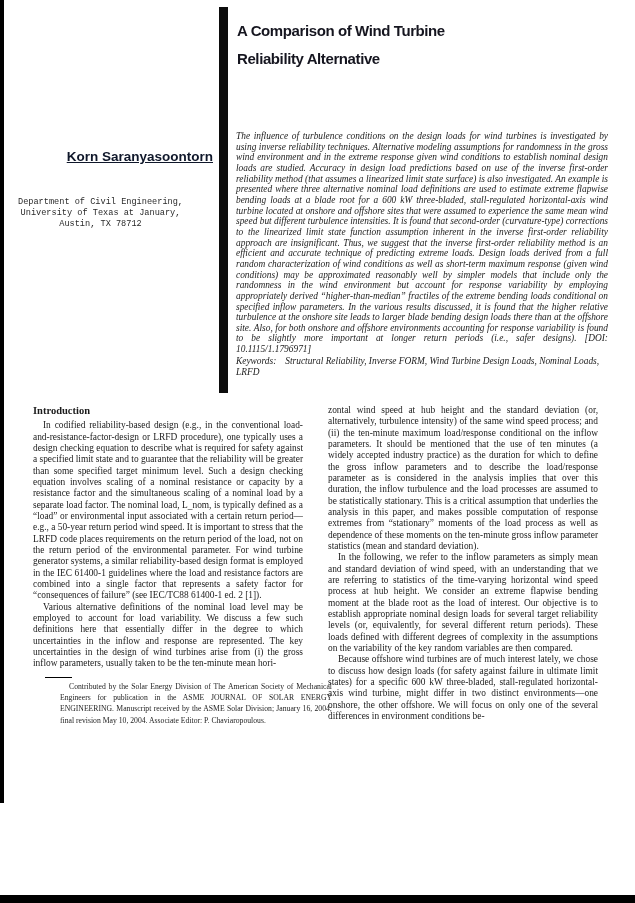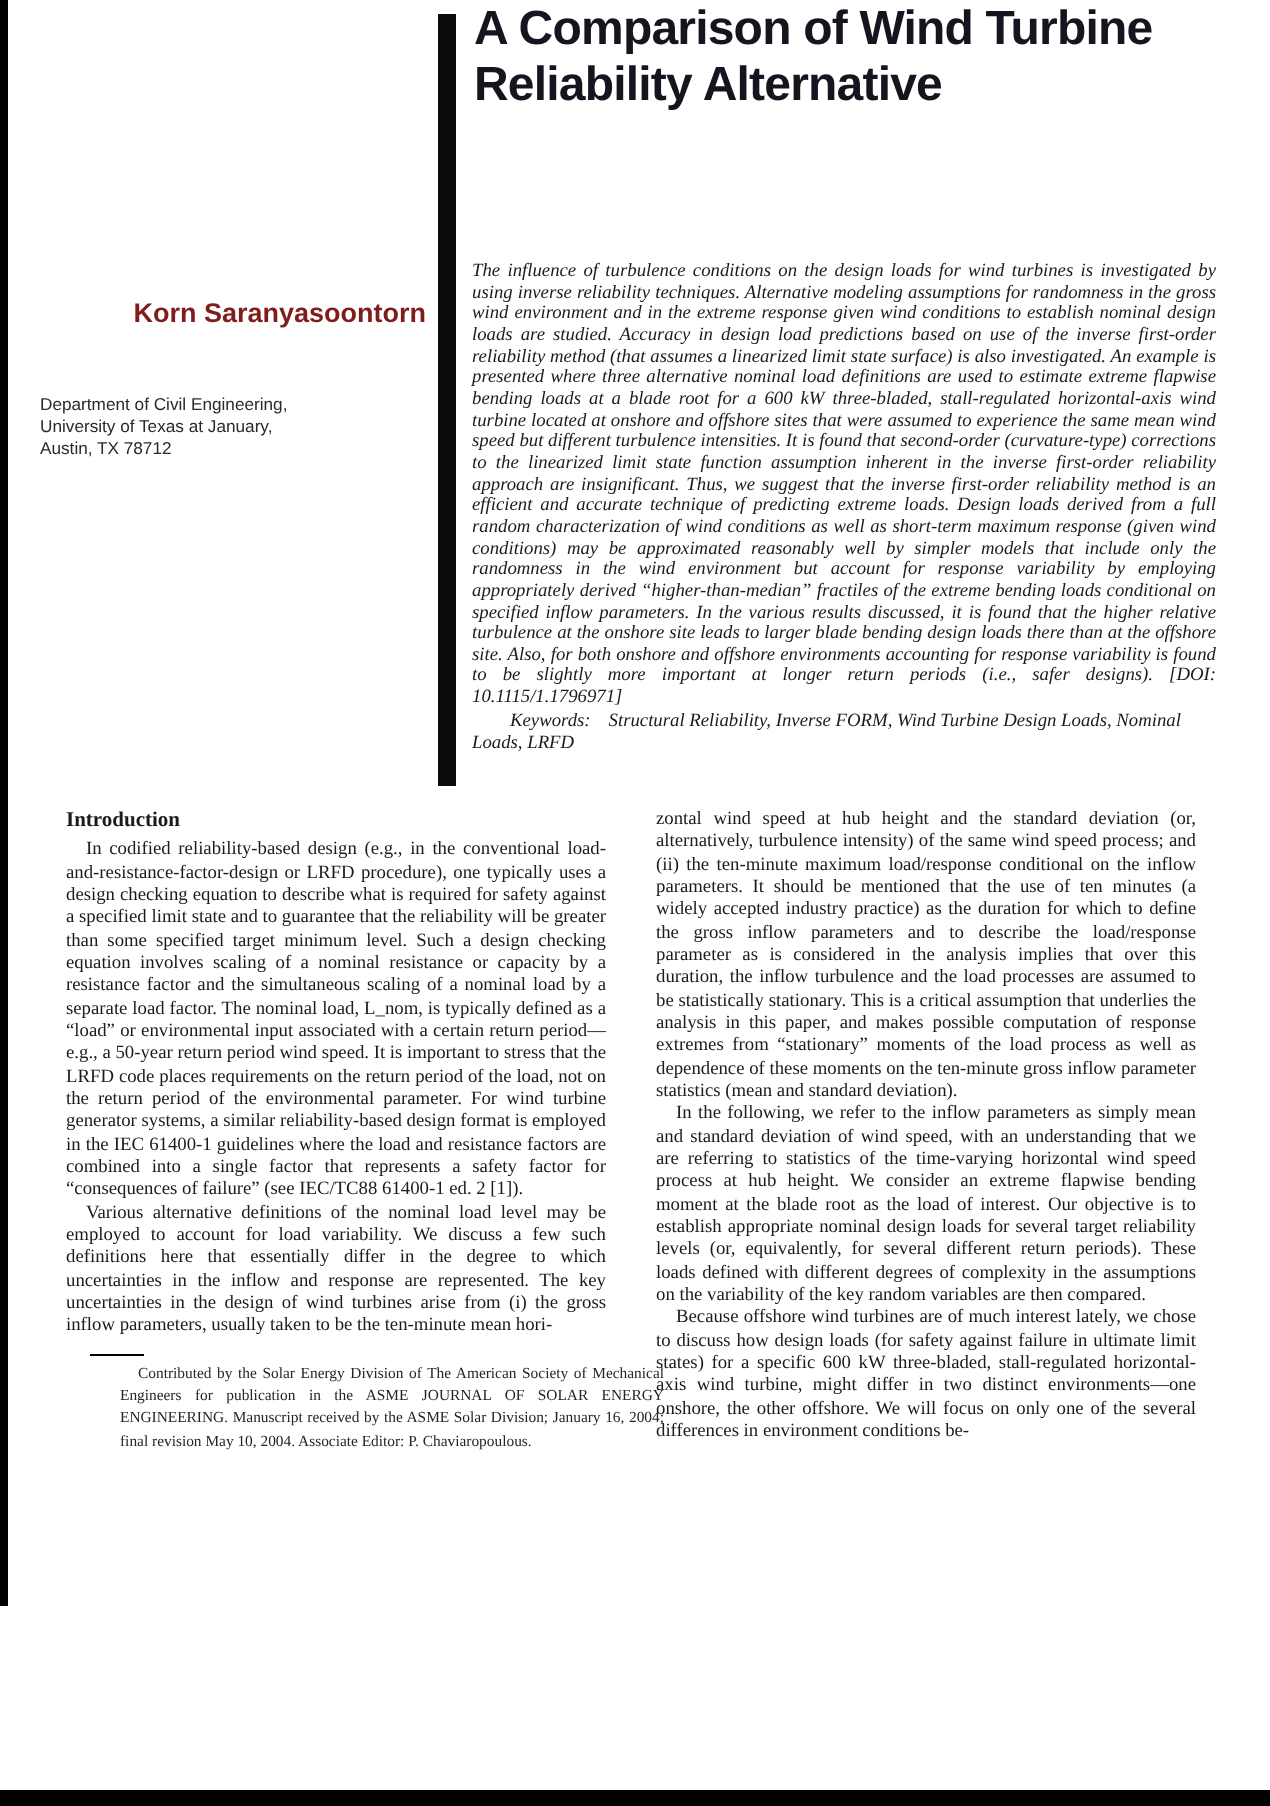--- a/index.html
+++ b/index.html
@@ -18,64 +18,65 @@
   }
   .bottom-bar {
     position: absolute; left: 0; top: 895px; width: 635px; height: 8px;
     background: #000;
   }
   .title-accent-bar {
     position: absolute; left: 219px; top: 7px; width: 9px; height: 386px;
     background: #0c0c0c;
   }
   .article-title {
-    position: absolute; left: 237px; top: 1px; width: 392px;
+    position: absolute; left: 237px; top: 17px; width: 392px;
     font-family: "Liberation Sans", sans-serif;
     font-weight: bold;
-    font-size: 24px;
+    font-size: 15px;
     line-height: 27.8px;
     letter-spacing: -0.4px;
     color: #15151f;
   }
   .authors {
     position: absolute; left: 20px; top: 149px; width: 193px;
     text-align: right;
     font-family: "Liberation Sans", sans-serif;
-    color: #7f1d1d;
+    color: #0f172a;
+    text-decoration: underline;
   }
   .author-name {
     font-weight: bold;
     font-size: 13.5px;
     line-height: 16px;
     margin-bottom: 5px;
   }
   .affiliation {
-    position: absolute; left: 20px; top: 197px; width: 193px;
-    text-align: left;
-    font-family: Liberation Sans, sans-serif;
+    position: absolute; left: 4px; top: 197px; width: 193px;
+    text-align: center;
+    font-family: Liberation Mono, monospace;
     font-size: 8.6px;
     line-height: 10.8px;
     color: #2a2a2a;
   }
   .abstract {
     position: absolute; left: 236px; top: 131px; width: 372px;
     font-style: italic;
     font-size: 9.4px;
     line-height: 10.65px;
     text-align: justify;
     color: #1b1b1b;
   }
   .keywords {
     position: absolute; left: 236px; top: 356px; width: 372px;
     font-style: italic;
     font-size: 9.4px;
     line-height: 11px;
     color: #1b1b1b;
   }
-  .keywords .kw-label { margin-right: 9px; margin-left: 19px; }
+  .keywords .kw-label { margin-right: 9px; }
   .col {
     position: absolute; top: 405px; width: 270px;
     font-size: 9.4px;
     line-height: 11.33px;
     text-align: justify;
     color: #1b1b1b;
   }
   .col-left  { left: 33px; }
   .col-right { left: 328px; }
   .section-heading {

